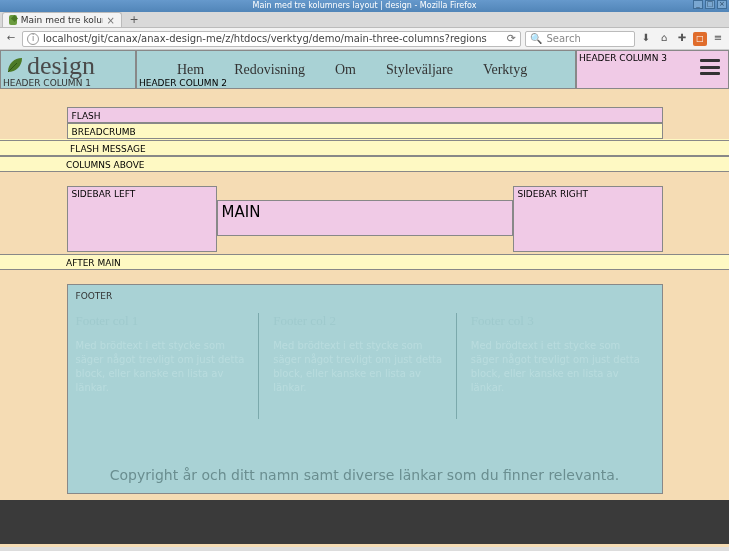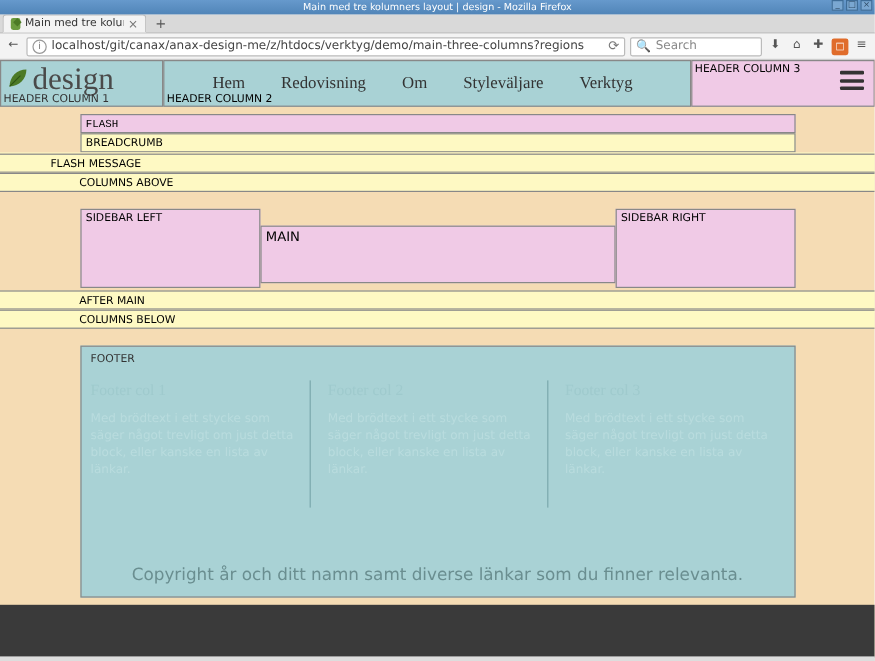--- a/index.html
+++ b/index.html
@@ -48,21 +48,21 @@
   .hdrcol3 { width: 153px; background: #f0cae6; border: 1px solid #888; height: 39px; font-size: 9px; padding: 2px; position: relative; }
   .hdrcol3 .burger { position: absolute; right: 8px; top: 8px; width: 20px; height: 16px; display: flex; flex-direction: column; justify-content: space-between; }
   .hdrcol3 .burger div { height: 3px; background: #333; border-radius: 1px; }
   
   .region-bar { border: 1px solid #888; font-size: 9px; padding: 2px 4px; height: 16px; line-height: 12px; }
   .teal { background: #fef9c3; }
   .pink { background: #f0cae6; }
   
   .mainrow { display: flex; align-items: flex-start; }
   .sidebar { width: 150px; height: 66px; border: 1px solid #888; font-size: 9px; padding: 2px 4px; }
-  .maincol { flex: 1; height: 48px; border: 1px solid #888; font-size: 11px; padding: 2px 4px; margin-top: 14px; }
+  .maincol { flex: 1; height: 36px; border: 1px solid #888; font-size: 15px; padding: 2px 4px; margin-top: 14px; }
   
   .footerblock { border: 1px solid #888; background: #a9d2d5; margin-top: 14px; padding: 6px 8px 10px 8px; }
   .footerblock .flabel { font-size: 9px; color: #333; }
   .footercols { display: flex; gap: 14px; margin-top: 12px; }
   .footercol { flex: 1; border-right: 1px solid #7ba9ac; padding-right: 10px; padding-bottom: 24px; }
   .footercol:last-child { border-right: none; }
   .footercol h4 { font-family: Georgia, serif; font-size: 13px; color: #9fcacd; font-weight: normal; margin-bottom: 10px; }
   .footercol p { font-size: 10px; color: #b9dcde; line-height: 14px; }
   .copyright { text-align: center; font-size: 14px; color: #6a8e90; margin-top: 38px; padding-top: 10px; }
   .belowfold { height: 44px; background: #3a3a3a; margin-top: 6px; }
@@ -134,35 +134,35 @@
       <div class="hdrcol3">
         <span>HEADER COLUMN 3</span>
         <div class="burger">
             <div></div>
             <div></div>
             <div></div>
           </div>
       </div>
     </div>
 
-    <div class="full-row" style="padding-top:6px;font-family:Liberation Mono, monospace;">
+    <div class="full-row" style="padding-top:18px;">
         <div class="centered">
       <div class="region-bar pink">FLASH</div>
     </div>
       </div>
 
     <div class="full-row">
         <div class="centered">
       <div class="region-bar teal">BREADCRUMB</div>
     </div>
       </div>
 
     <div class="full-row teal" style="height:1px;"></div>
 
-    <div class="region-bar teal full-row" style="padding-left:42px;border-left:none;border-right:none;">
+    <div class="region-bar teal full-row" style="padding-left:70px;border-left:none;border-right:none;">
       <span>FLASH MESSAGE</span>
     </div>
 
     <div class="region-bar teal full-row" style="padding-left:66px;border-left:none;border-right:none;">
       <span>COLUMNS ABOVE</span>
     </div>
 
     <div class="full-row" style="padding-top:14px;">
         <div class="centered">
       <div class="mainrow">
@@ -170,23 +170,20 @@
         <div class="maincol pink">MAIN</div>
         <div class="sidebar pink">SIDEBAR RIGHT</div>
       </div>
     </div>
       </div>
 
     <div class="region-bar teal full-row" style="padding-left:66px;border-left:none;border-right:none;margin-top:2px;">
       <span>AFTER MAIN</span>
     </div>
 
-    <div class="region-bar teal full-row" style="padding-left:66px;border-left:none;border-right:none;">
-      <span>COLUMNS BELOW</span>
-    </div>
 
     <div class="full-row">
         <div class="centered">
       <div class="footerblock">
         <div class="flabel">FOOTER</div>
         <div class="footercols">
           <div class="footercol">
             <h4>Footer col 1</h4>
             <p>Med brödtext i ett stycke som säger något trevligt om just detta block, eller kanske en lista av länkar.</p>
           </div>

